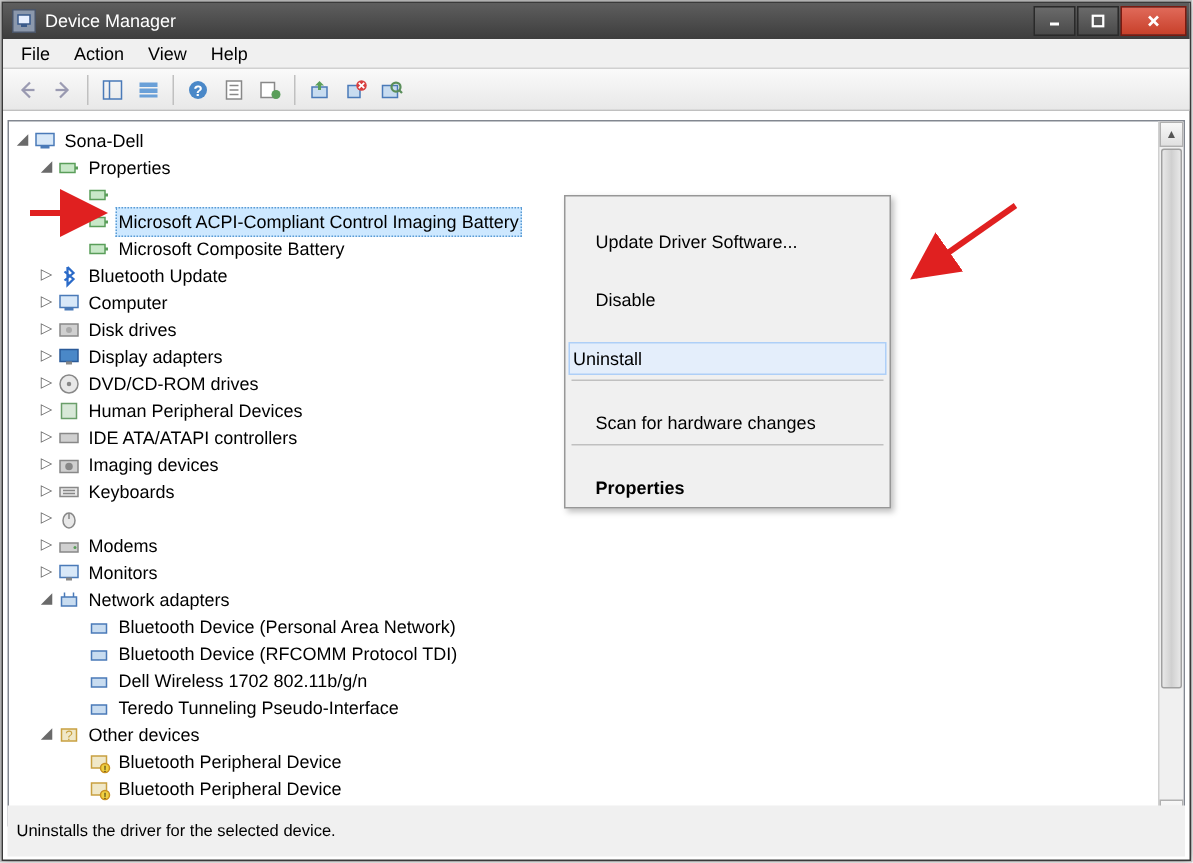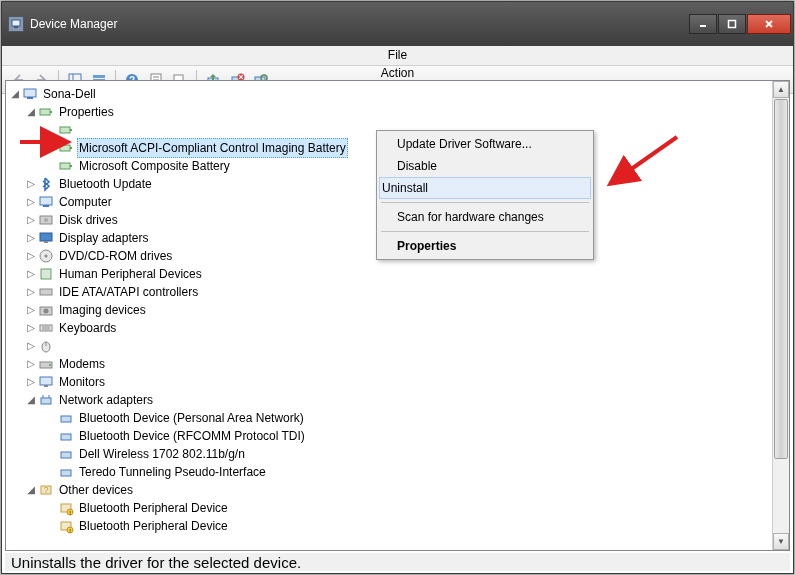--- a/index.html
+++ b/index.html
@@ -1,32 +1,32 @@
 <!DOCTYPE html>
 <html><head>
 <meta charset="utf-8">
 <style>
   * { box-sizing: border-box; }
   body { margin:0; font-family: "Segoe UI", Tahoma, sans-serif; font-size:12px;
          background:#ccc; width:795px; height:575px; overflow:hidden; position:relative;}
   .window { position:absolute; left:1px; top:1px; width:793px; height:573px;
             background:#fff; border:1px solid #3a3a3a; box-shadow:0 0 6px rgba(0,0,0,.4);}
-  .titlebar { height:44px; background:linear-gradient(#5e5e5e,#3d3d3d);
+  .titlebar { height:24px; background:linear-gradient(#5e5e5e,#3d3d3d);
               display:flex; align-items:center; color:#fff; position:relative;}
   .titlebar .appicon { width:16px; height:16px; margin:0 6px; background:#8b98ac;
               border:1px solid #4a5568; display:flex; align-items:center; justify-content:center;}
   .titlebar .appicon svg { width:10px; height:10px;}
   .titlebar .title { flex:1; font-size:12px;}
   .winbtns { display:flex; height:20px; margin-right:2px;}
   .winbtn { width:28px; height:20px; margin-left:1px; border:1px solid #2a2a2a;
             background:linear-gradient(#6a6a6a,#4a4a4a); display:flex; align-items:center;
             justify-content:center; color:#fff; font-size:11px;}
   .winbtn.close { width:44px; background:linear-gradient(#e06a5a,#c8402a); border-color:#7a1a10;}
   .menubar { height:20px; background:#f0f0f0; border-bottom:1px solid #d0d0d0;
-             display:flex; align-items:center; padding:0 4px;flex-direction:column;}
+             display:flex; align-items:center; padding:0 4px;}
   .menuitem { padding:2px 8px; cursor:default;}
   .toolbar { height:28px; background:linear-gradient(#fafafa,#e8e8e8);
              border-bottom:1px solid #c0c0c0; display:flex; align-items:center; padding:0 4px;}
   .tbtn { width:22px; height:22px; margin:0 1px; border:1px solid transparent;
           display:flex; align-items:center; justify-content:center; border-radius:2px;}
   .tbtn.disabled { opacity:.45;}
   .tsep { width:1px; height:20px; background:#c0c0c0; margin:0 4px;}
   .tbtn svg { width:16px; height:16px;}
   .client { position:absolute; left:3px; right:3px; top:78px; bottom:22px;
             border:1px solid #828790; background:#fff; overflow:hidden;}
@@ -42,25 +42,25 @@
   .indent1 { padding-left:16px;}
   .indent2 { padding-left:36px;}
   .scrollbar { position:absolute; right:0; top:0; bottom:0; width:17px;
                background:#f0f0f0; border-left:1px solid #d0d0d0;}
   .sb-btn { height:17px; background:linear-gradient(#f8f8f8,#e0e0e0);
             border:1px solid #b0b0b0; display:flex; align-items:center; justify-content:center;
             font-size:8px; color:#555;}
   .sb-thumb { position:absolute; left:1px; right:1px; top:18px; height:360px;
               background:linear-gradient(90deg,#e8e8e8,#d0d0d0,#e8e8e8);
               border:1px solid #a0a0a0; border-radius:2px;}
-  .statusbar { position:absolute; left:3px; right:3px; bottom:2px; height:18px;
-               background:#f0f0f0; display:flex; align-items:center; padding:0 6px; font-size:15px;}
+  .statusbar { position:absolute; left:3px; right:3px; bottom:2px; height:34px;
+               background:#f0f0f0; display:flex; align-items:center; padding:0 6px; font-size:11px;}
   .ctxmenu { position:absolute; left:374px; top:128px; width:218px; background:#f0f0f0;
              border:1px solid #979797; box-shadow:2px 2px 4px rgba(0,0,0,.25); padding:2px;}
-  .ctxitem { padding:4px 18px; cursor:default;}
+  .ctxitem { padding:4px 18px; cursor:default;margin-top:17px;}
   .ctxitem.hl { background:#e4eefb; border:1px solid #aecff7; padding:3px 2px;}
   .ctxsep { height:1px; background:#c0c0c0; margin:3px 2px;}
   .ctxitem.bold { font-weight:bold;}
   .redarrow { position:absolute; pointer-events:none;}
   .redarrow svg { overflow:visible;}
 </style>
 </head>
 <body>
 
 <div class="window">

